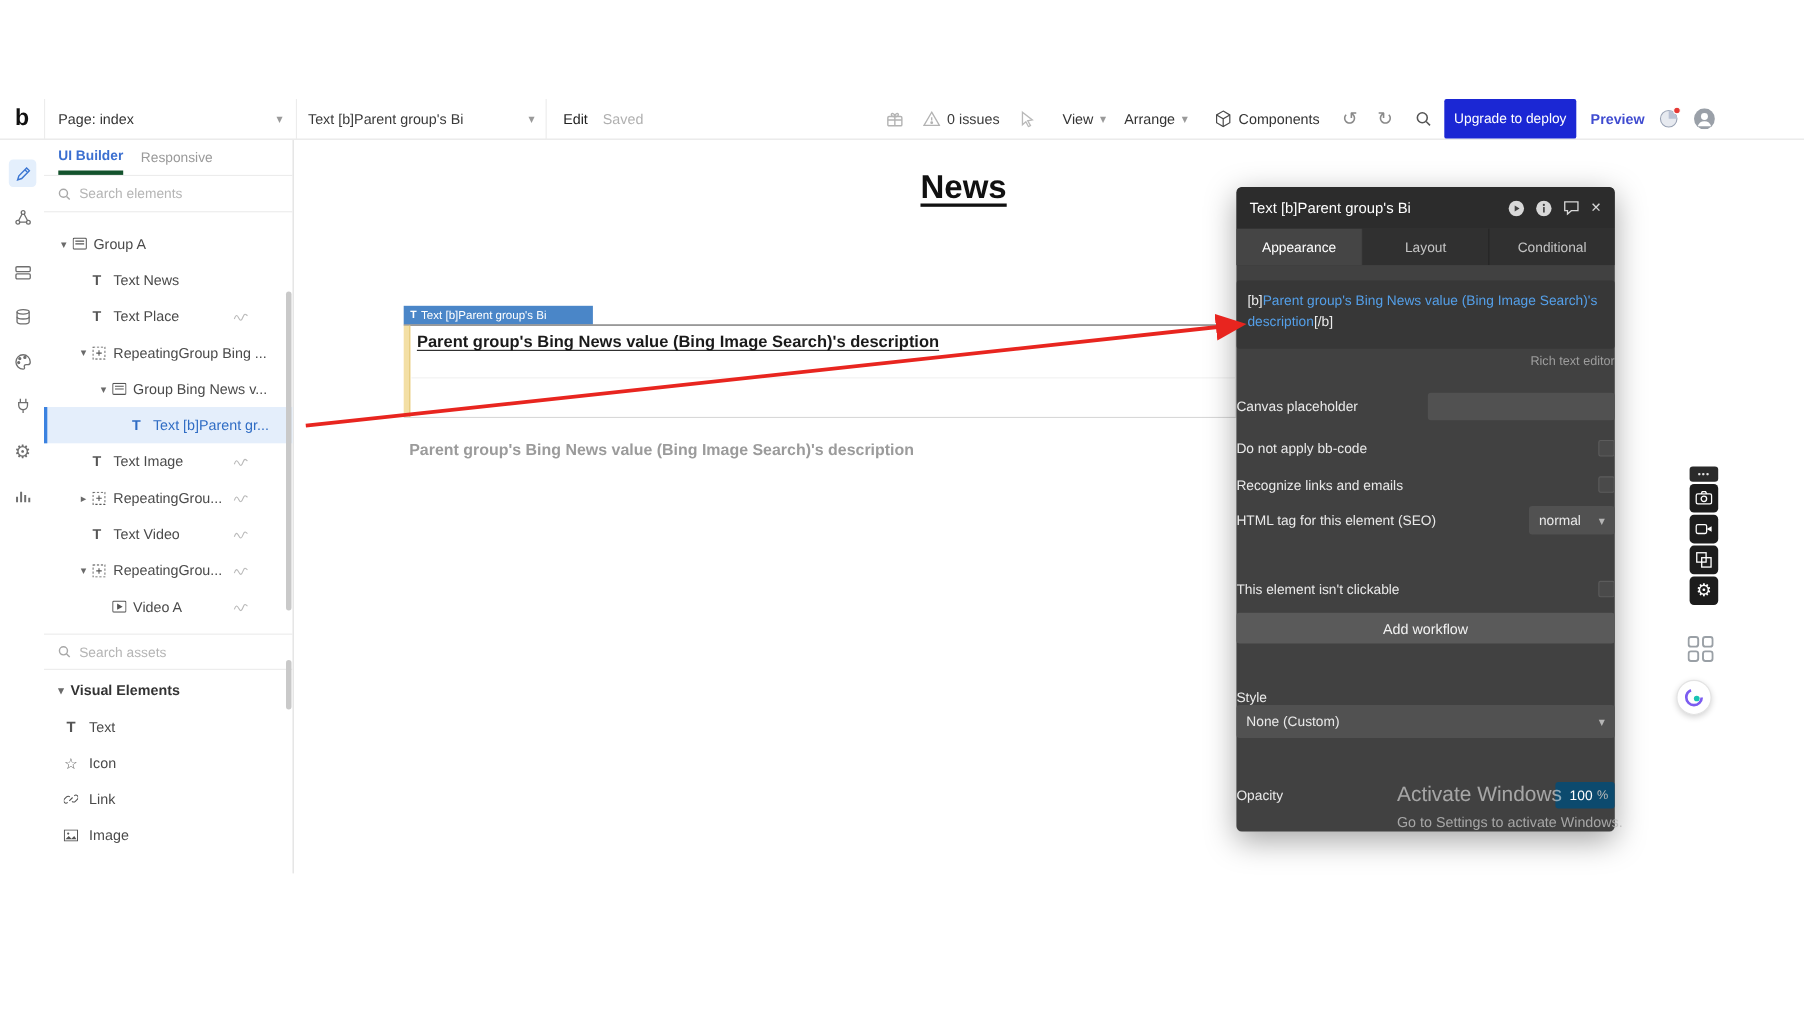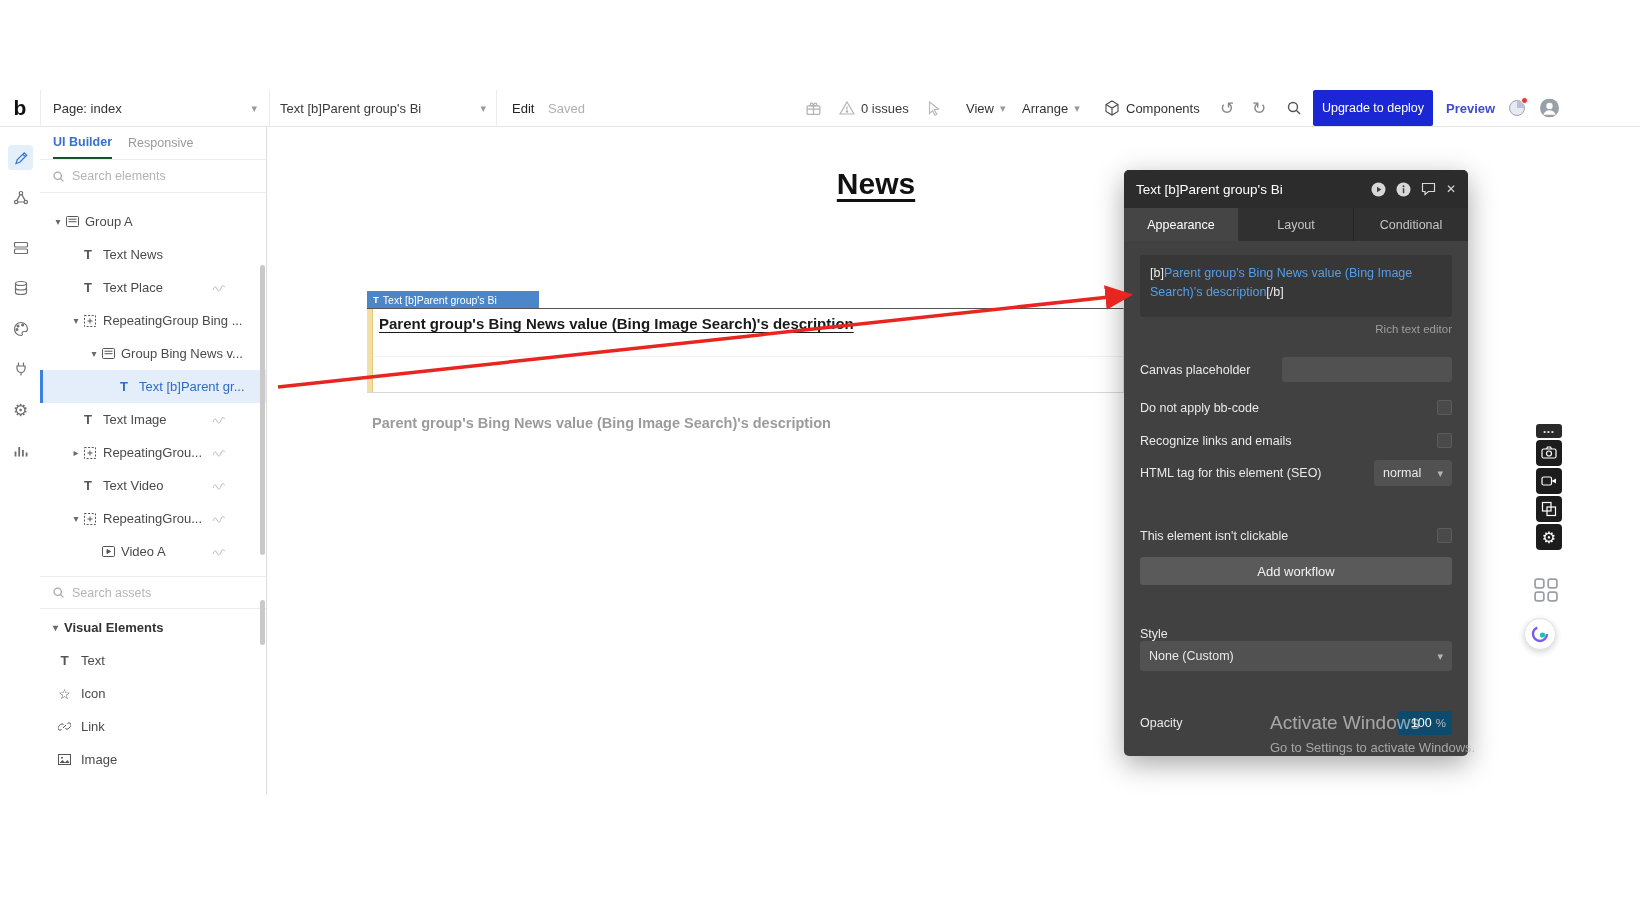--- a/index.html
+++ b/index.html
@@ -23,21 +23,21 @@
 
   
   .left-rail{position:absolute;left:0;top:127px;width:40px;height:667px;background:#fff;z-index:10}
   .rail-btn{position:absolute;left:8px;width:25px;height:25px;display:flex;align-items:center;justify-content:center;color:#6f6f6f;cursor:pointer}
   .rail-btn.active{background:#e4effc;border-radius:4px;color:#3b76d2}
 
   
   .left-panel{position:absolute;left:40px;top:127px;width:227px;height:667px;background:#fff;border-right:1px solid #dcdcdc;font-size:13px;color:#444;z-index:10}
   .panel-tabs{height:33px;display:flex;align-items:stretch;padding-left:13px;gap:16px;font-size:12.5px;border-bottom:1px solid #ececec}
   .ptab{display:flex;align-items:center;cursor:pointer}
-  .ptab.active{color:#3b6fd0;font-weight:bold;border-bottom:2px solid #14532d}
+  .ptab.active{color:#3b6fd0;font-weight:bold;border-bottom:4px solid #14532d}
   .ptab.idle{color:#9a9a9a}
   .search-row{height:33px;display:flex;align-items:center;gap:7px;padding:0 12px;border-bottom:1px solid #ececec}
   .search-row input{border:none;outline:none;flex:1;font-size:12.5px;font-family:"Liberation Sans",sans-serif;color:#444}
   .search-row input::placeholder{color:#b5b5b5}
   .tree{margin-top:12px}
   .trow{height:33px;display:flex;align-items:center;cursor:pointer;position:relative;color:#4a4a4a}
   .trow .arrow{width:16px;text-align:center;font-size:10px;color:#6a6a6a;flex:none}
   .trow .ticon{width:18px;flex:none;display:flex;align-items:center;color:#555}
   .trow .ticon.tT{font-weight:bold;font-size:13px;display:block}
   .trow .tlabel{margin-left:1px;white-space:nowrap;overflow:hidden;text-overflow:clip}
@@ -47,41 +47,41 @@
   .trow.selected .ticon{color:#2f6cc4}
   .trow.selected::before{content:"";position:absolute;left:0;top:0;bottom:0;width:3px;background:#3b82e0}
   .vscroll{position:absolute;width:5px;border-radius:3px;background:#c9c9c9;left:220px}
   .section-head{height:33px;display:flex;align-items:center;gap:6px;padding-left:13px;font-weight:bold;color:#333;margin-top:2px}
   .vitem{height:33px;display:flex;align-items:center;gap:9px;padding-left:17px;cursor:pointer;color:#4a4a4a}
   .vitem .vicon{width:15px;display:flex;align-items:center;justify-content:center;color:#555}
   .vitem .vicon.tT{font-weight:bold;font-size:13.5px}
   .vitem .vicon.star{font-size:14px}
 
   
-  .canvas{position:absolute;left:268px;top:127px;right:0;height:667px;background:#fff;z-index:1}
+  .canvas{position:absolute;left:268px;top:114px;right:0;height:667px;background:#fff;z-index:1}
   .news-title{position:absolute;left:100px;top:40px;width:1016px;text-align:center;font-size:30px;font-weight:bold;color:#111;text-decoration:underline;text-decoration-thickness:3px;text-underline-offset:5px}
   .sel-label{position:absolute;left:99px;top:164px;width:172px;height:17px;background:#4a86c8;color:#fff;font-size:10.5px;display:flex;align-items:center;gap:4px;padding:0 6px;white-space:nowrap;overflow:hidden}
   .sel-label .mini-t{font-weight:bold;font-size:9.5px}
   .el-box{position:absolute;left:99px;top:181px;width:757px;height:85px;border-top:1px solid #555;border-bottom:1px solid #d8d8d8;border-right:1px solid #e6e6e6;background:#fff}
   .el-strip{position:absolute;left:0;top:0;bottom:0;width:6px;background:#f3dfa5;border-right:1px solid #e4c97a}
   .el-text{position:absolute;left:12px;top:6px;right:8px;font-size:15px;font-weight:bold;color:#1a1a1a;text-decoration:underline;text-underline-offset:3px}
   .el-divider{position:absolute;left:7px;right:0;top:47px;height:1px;background:#f1f1f1}
   .ghost-text{position:absolute;left:104px;top:288px;font-size:14.5px;font-weight:bold;color:#9b9b9b}
 
   
   .prop-panel{position:absolute;left:1124px;top:170px;width:344px;height:586px;background:#414141;border-radius:5px;box-shadow:0 8px 28px rgba(0,0,0,.35);z-index:40;color:#e9e9e9;font-size:12.5px;overflow:hidden}
   .pp-header{height:38px;background:#2c2c2c;display:flex;align-items:center;padding:0 12px;border-radius:5px 5px 0 0}
   .pp-title{font-size:13.5px;color:#fff;flex:1;white-space:nowrap;overflow:hidden}
   .pp-hicons{display:flex;align-items:center;gap:10px}
   .pp-hicon{display:flex;align-items:center;justify-content:center;color:#d8d8d8;cursor:pointer;font-size:12px}
   .pp-tabs{height:33px;background:#303030;display:flex}
   .pp-tab{flex:1;display:flex;align-items:center;justify-content:center;color:#c4c4c4;cursor:pointer;border-right:1px solid rgba(0,0,0,.25)}
   .pp-tab:last-child{border-right:none}
   .pp-tab.active{background:#454545;color:#fff}
-  .pp-body{padding:14px 16px 0}
+  .pp-body{padding:14px 0 0}
   .rich-box{background:#373737;border-radius:3px;min-height:62px;padding:9px 10px;line-height:1.5;cursor:text}
   .rt-tag{color:#ececec}
   .rt-link{color:#549fe8}
   .rte-label{text-align:right;color:#9d9d9d;font-size:11.5px;margin-top:6px}
   .prow{display:flex;align-items:center;justify-content:space-between;color:#e9e9e9}
   .pp-input{width:170px;height:25px;background:#515151;border-radius:3px;cursor:text}
   .cb{width:15px;height:15px;background:#4a4a4a;border:1px solid #5c5c5c;border-radius:2px;cursor:pointer;flex:none}
   .dd{background:#515151;border-radius:3px;display:flex;align-items:center;justify-content:space-between;padding:0 9px;height:26px;cursor:pointer}
   .dd .caret{color:#b5b5b5}
   .dd-sm{width:78px}

